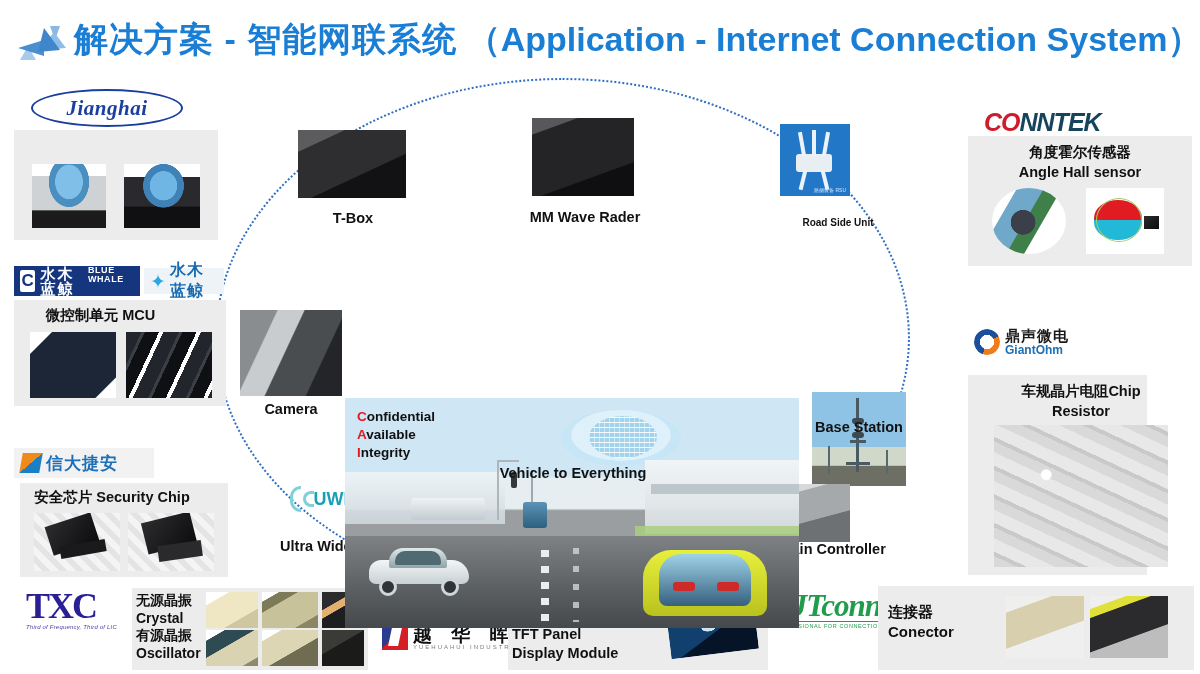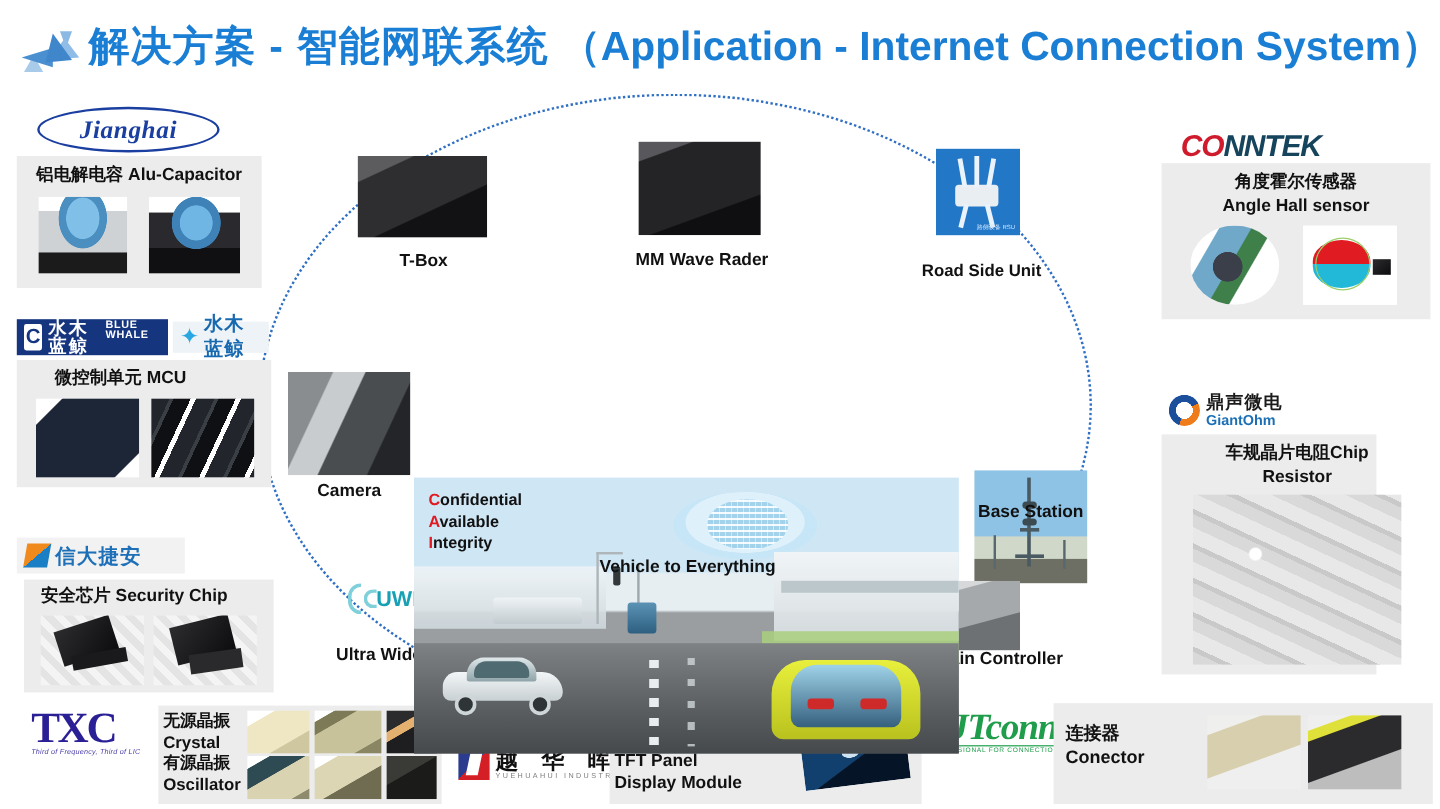--- a/index.html
+++ b/index.html
@@ -197,24 +197,20 @@
       <span class="en">（Application - Internet Connection System）</span>
     </div>
   </div>
 
   <div class="ellipse"></div>
 
   <div class="jh-logo" style="left:22px;top:88px;width:170px;height:40px;">
     <div class="jh-oval">Jianghai</div>
   </div>
   <div class="panel" style="left:14px;top:130px;width:204px;height:110px;">
-    <div class="plabel" style="position:absolute;left:0;top:8px;width:204px;font-size:14.5px;">
-      <span>铝电解电容</span>
-      <span>Alu-Capacitor</span>
-    </div>
     <div class="imgbox" style="left:18px;top:34px;width:74px;height:64px;">
         <div class="ph ph-cap1"></div>
       </div>
     <div class="imgbox" style="left:110px;top:34px;width:76px;height:64px;">
         <div class="ph ph-cap2"></div>
       </div>
   </div>
 
   <div class="bw-logo" style="left:14px;top:266px;width:126px;height:30px;">
     <div class="bw-mark">C</div>
@@ -278,21 +274,21 @@
     </div>
   </div>
 
   <div class="giantohm" style="left:974px;top:328px;">
     <div class="go-mark"></div>
     <div class="go-txt">
       <span class="go-cn">鼎声微电</span>
       <span class="go-en">GiantOhm</span>
     </div>
   </div>
-  <div class="panel" style="left:968px;top:362px;width:179px;height:200px;">
+  <div class="panel" style="left:968px;top:375px;width:179px;height:200px;">
     <div class="plabel" style="position:absolute;left:0;top:8px;width:226px;font-size:14.5px;">车规晶片电阻Chip</div>
     <div class="plabel" style="position:absolute;left:0;top:28px;width:226px;font-size:14.5px;">Resistor</div>
     <div class="imgbox" style="left:26px;top:50px;width:174px;height:142px;">
         <div class="ph ph-res"></div>
       </div>
   </div>
 
   <div class="txc" style="left:26px;top:588px;">
     <div class="txc-main">TXC</div>
     <div class="txc-sub">Third of Frequency, Third of LIC</div>
@@ -378,21 +374,21 @@
 
   <div class="imgbox ph-rsu" style="left:780px;top:124px;width:70px;height:72px;">
     <div style="position:absolute;left:16px;top:30px;width:36px;height:18px;background:#e9eef2;border-radius:3px;"></div>
     <div style="position:absolute;left:20px;top:8px;width:4px;height:24px;background:#eaf3fb;transform:rotate(-10deg);"></div>
     <div style="position:absolute;left:32px;top:6px;width:4px;height:26px;background:#eaf3fb;"></div>
     <div style="position:absolute;left:44px;top:8px;width:4px;height:24px;background:#eaf3fb;transform:rotate(10deg);"></div>
     <div style="position:absolute;left:21px;top:46px;width:4px;height:20px;background:#eaf3fb;transform:rotate(14deg);"></div>
     <div style="position:absolute;left:43px;top:46px;width:4px;height:20px;background:#eaf3fb;transform:rotate(-14deg);"></div>
     <div class="rsu-cap">路侧设备 RSU</div>
   </div>
-  <div class="cap" style="left:748px;top:217px;width:140px;font-size:14px;">Road Side Unit</div>
+  <div class="cap" style="left:768px;top:217px;width:140px;font-size:10px;">Road Side Unit</div>
 
   <div class="imgbox" style="left:240px;top:310px;width:102px;height:86px;">
       <div class="ph ph-camera"></div>
     </div>
   <div class="cap" style="left:240px;top:401px;width:102px;font-size:14.5px;">Camera</div>
 
   <div class="imgbox ph-base" style="left:812px;top:320px;width:94px;height:94px;">
     <div style="position:absolute;left:44px;top:6px;width:3px;height:74px;background:#4a5a63;"></div>
     <div style="position:absolute;left:34px;top:70px;width:24px;height:3px;background:#4a5a63;"></div>
     <div style="position:absolute;left:38px;top:48px;width:16px;height:3px;background:#4a5a63;"></div>

